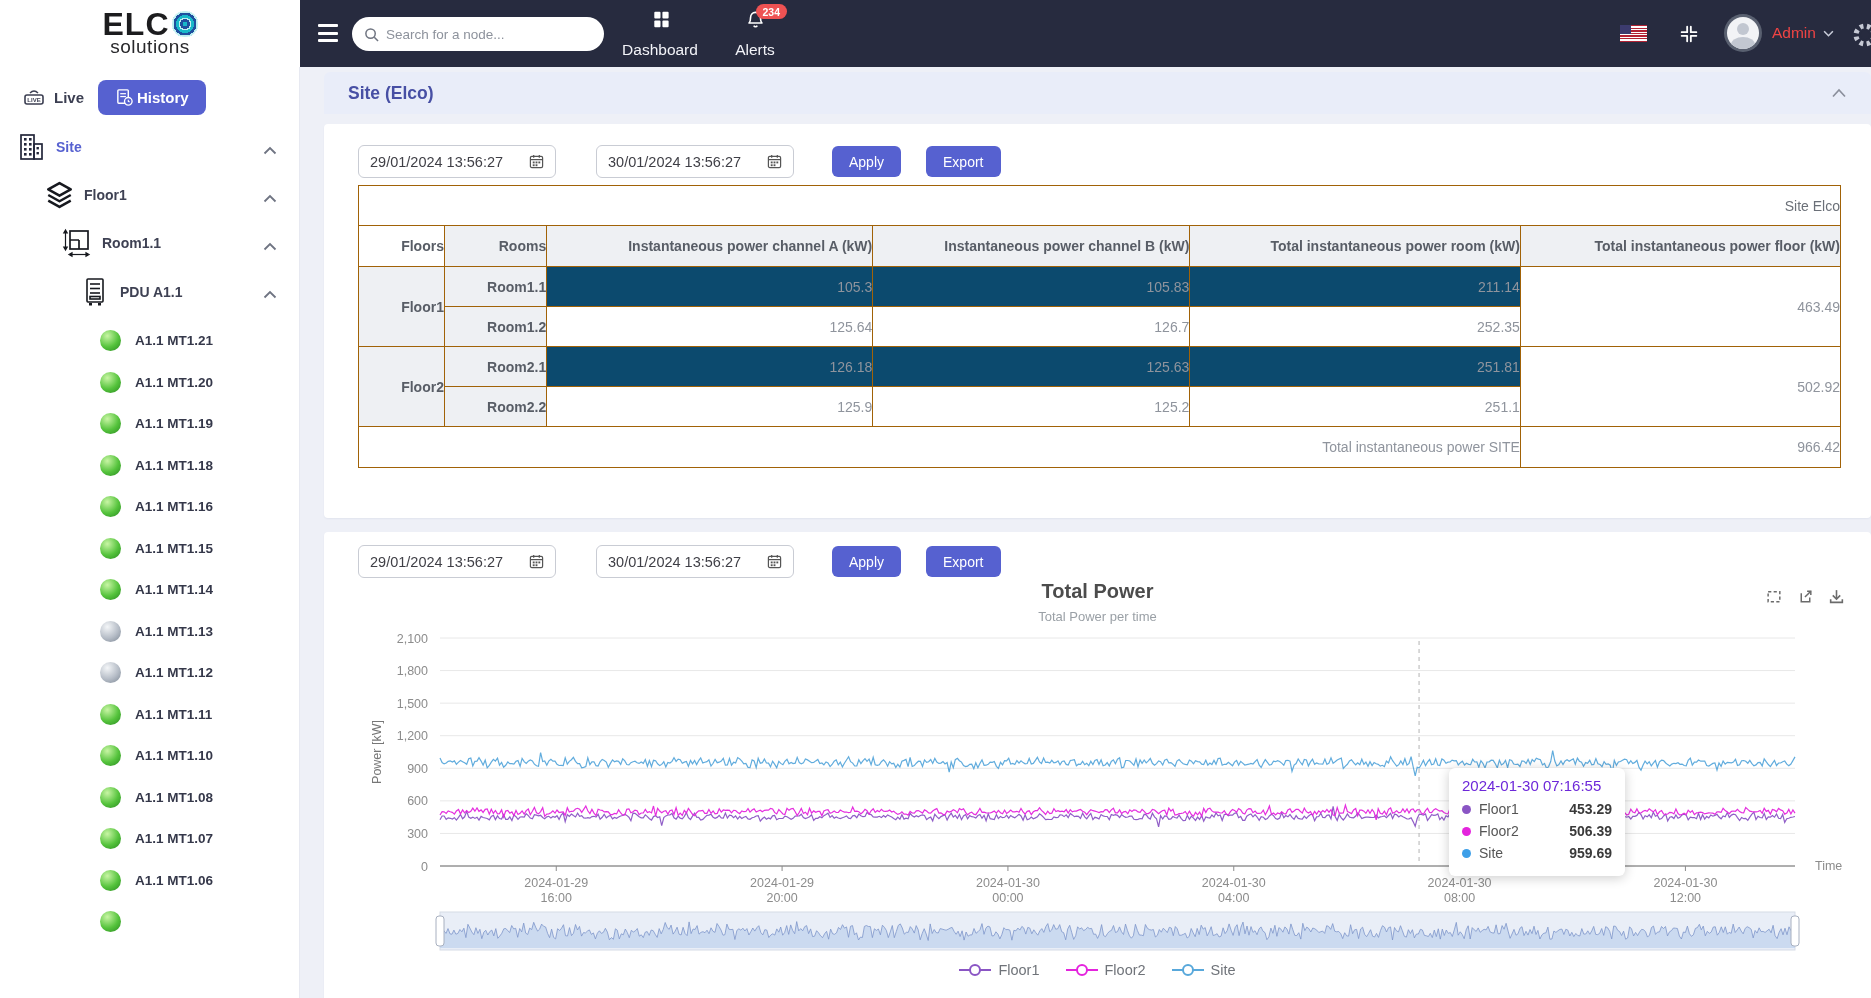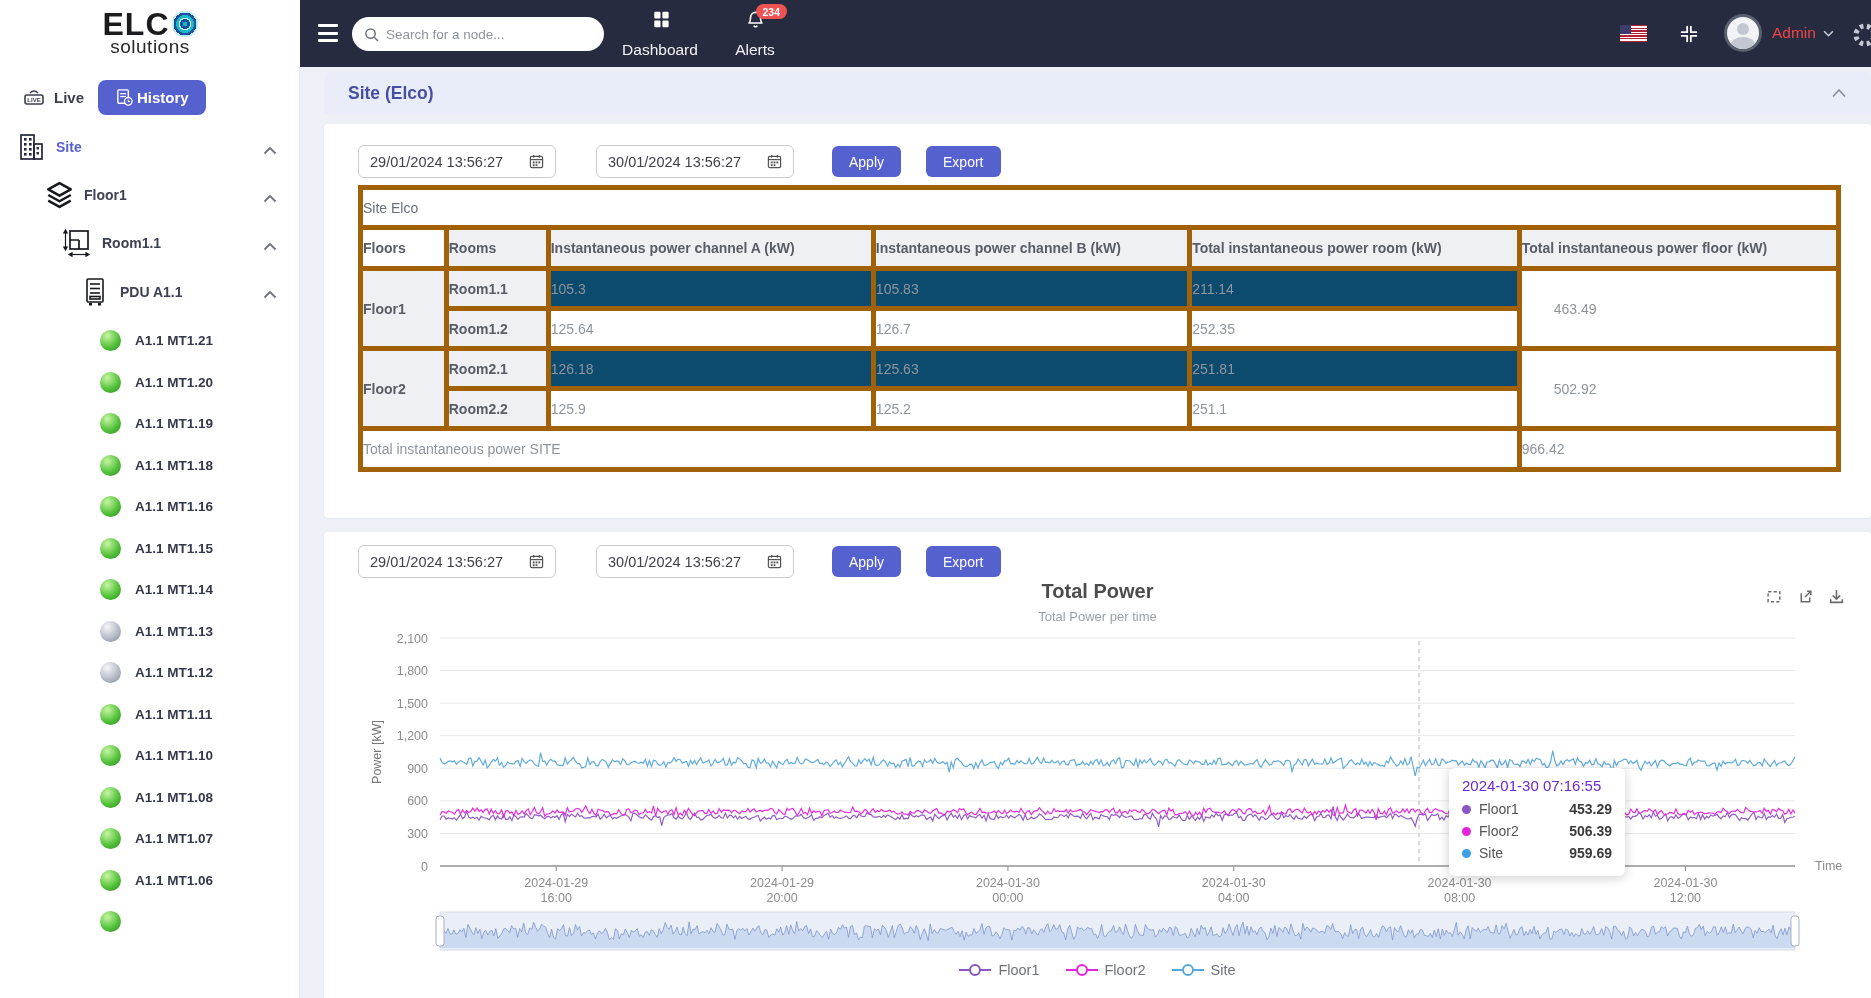--- a/index.html
+++ b/index.html
@@ -81,21 +81,21 @@
                 display:flex; align-items:center; padding:0 11px; color:#3f3f46; font-size:14.5px; cursor:text; }
   .date-input .dval { flex:1; }
   .di2 { margin-left:40px; }
   .btn { height:31px; padding:0 17px; background:#5661d0; color:#fff; border:none; border-radius:6px;
          font-size:14px; font-family:"Liberation Sans",sans-serif; cursor:pointer; }
   .btn-apply { margin-left:38px; } .btn-export { margin-left:25px; }
 
   
   .site-table { position:absolute; left:34px; top:61px; width:1483px; border-collapse:collapse;
                 font-size:14px; border:1px solid #cfd3db; }
-  .site-table td, .site-table th { border:5px solid #a16207; text-align:left; }
+  .site-table td, .site-table th { border:1px solid #a16207; text-align:right; }
   .site-table .cap td { height:40px; background:#fff; color:#6b7078; font-weight:normal; }
   .site-table thead th.colh { height:41px; background:#eef0f3; color:#585d66; font-weight:bold; }
   .site-table thead th.floors-h { background:#fff; }
   .site-table tbody td { height:40px; color:#8f949d; }
   .site-table td.hcell { background:#eef0f3; color:#585d66; font-weight:bold; }
   .site-table tr.odd td.val { background:#0c4a6e; }
   .site-table td.ftotal { background:#fff;padding-left:32px; }
   .site-table tfoot td { height:41px; color:#8f949d; background:#fff; }
 
   

